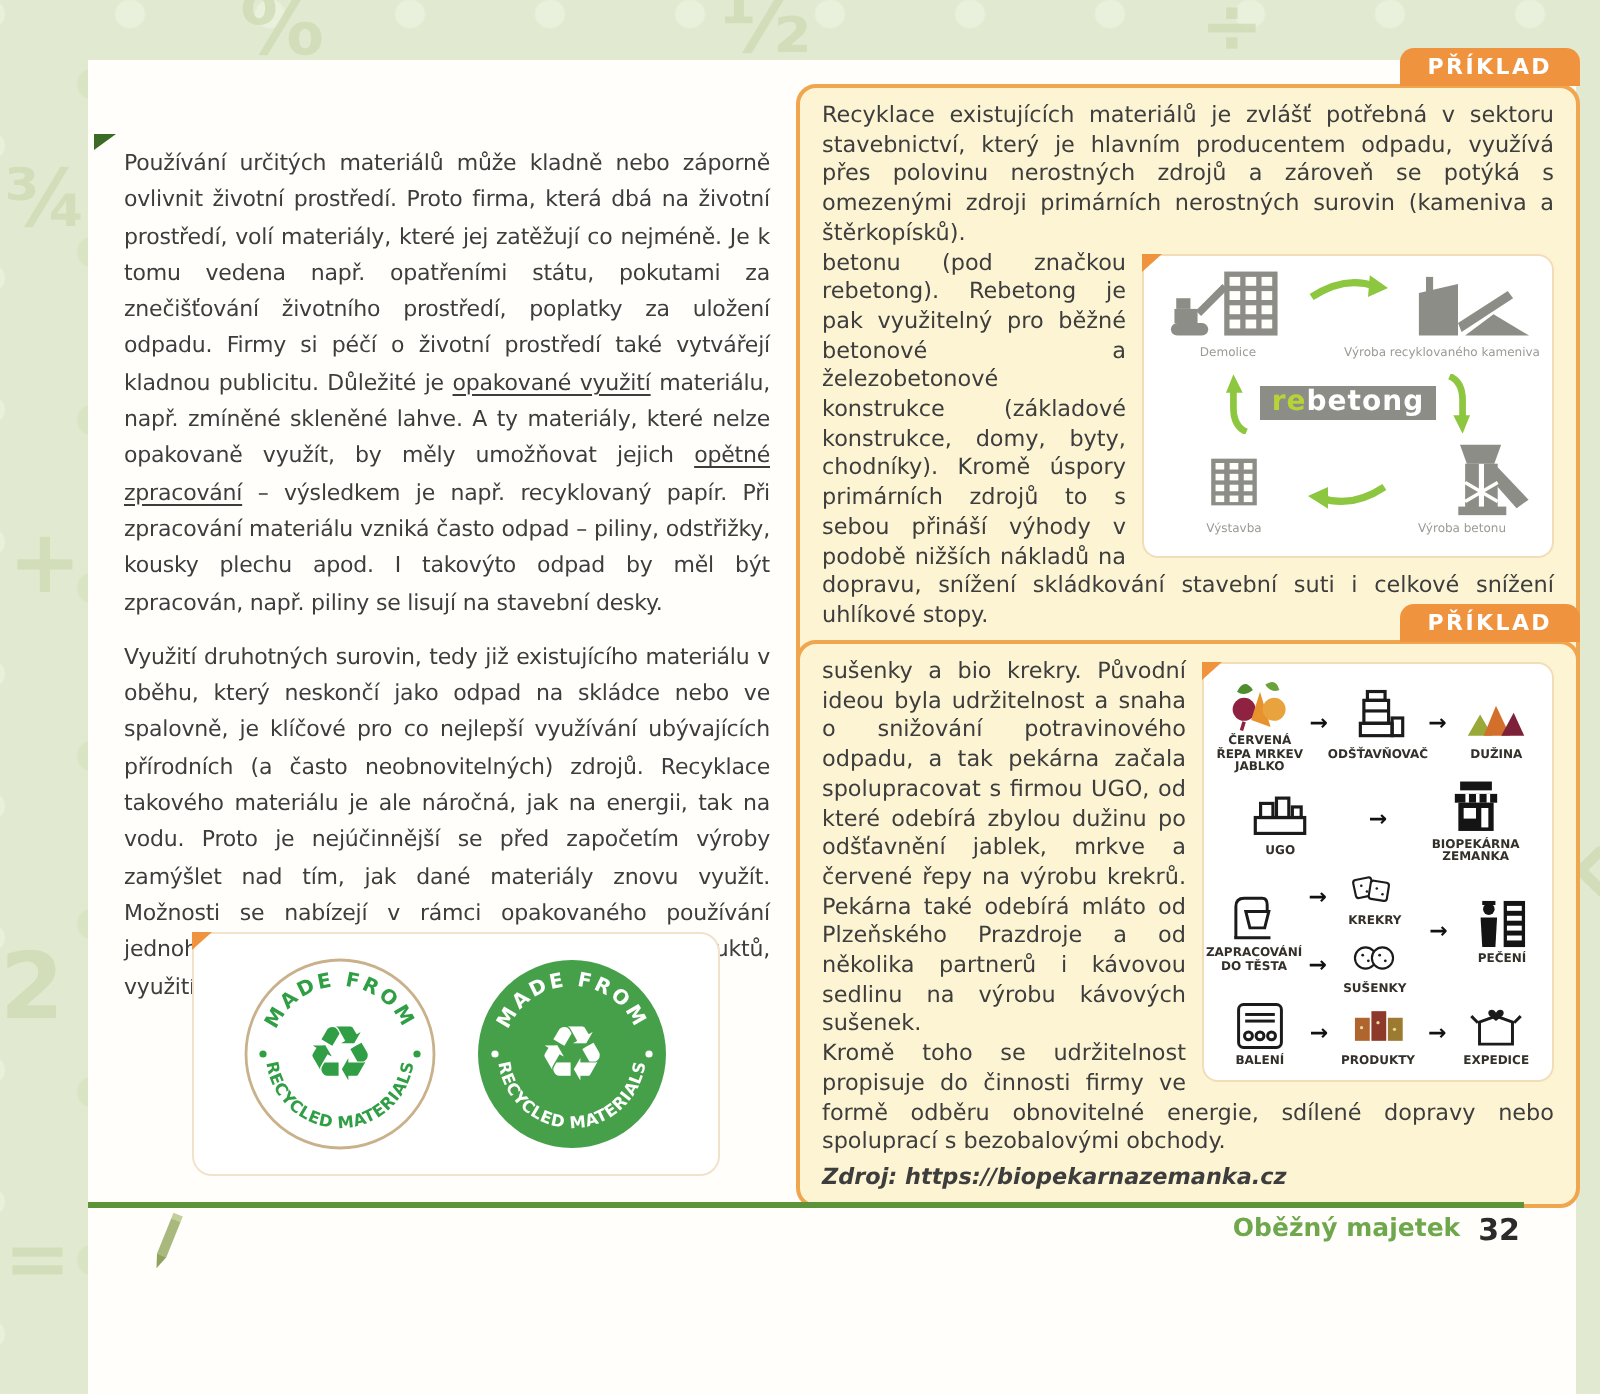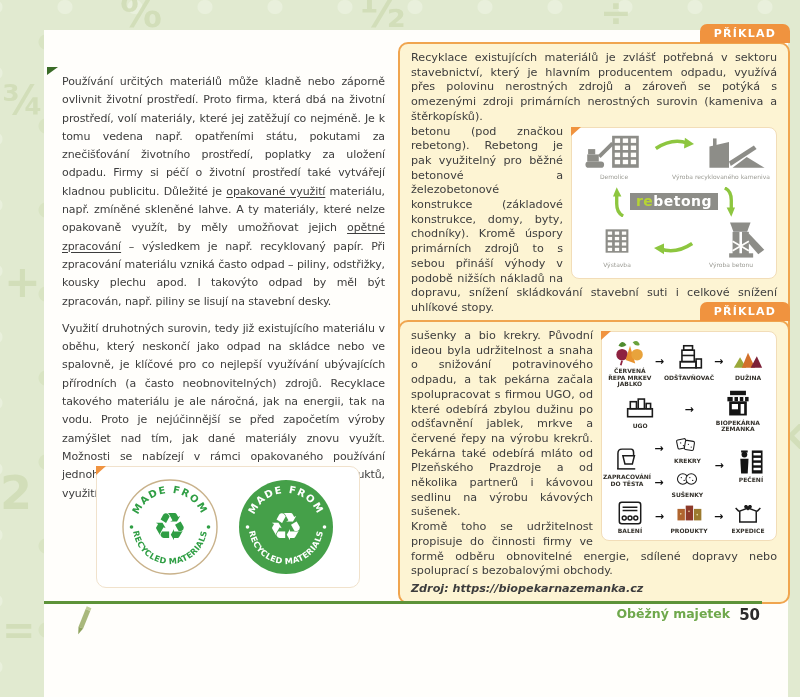--- a/index.html
+++ b/index.html
@@ -409,16 +409,16 @@
   <div class="footer-line"></div>
   <svg class="pencil" width="30" height="34">
     <g transform="rotate(22 15 17)">
       <rect x="13" y="2" width="5" height="3" fill="#c2cf9a"></rect>
       <rect x="13" y="5" width="5" height="19" fill="#a9b87c"></rect>
       <polygon points="13,24 18,24 15.5,31" fill="#8fa35e"></polygon>
     </g>
   </svg>
   <div class="footer">
     <span class="chap">Oběžný majetek</span>
-    <span class="pg">50</span>
+    <span class="pg">32</span>
   </div>
 
 </div>
 
 </body></html>

